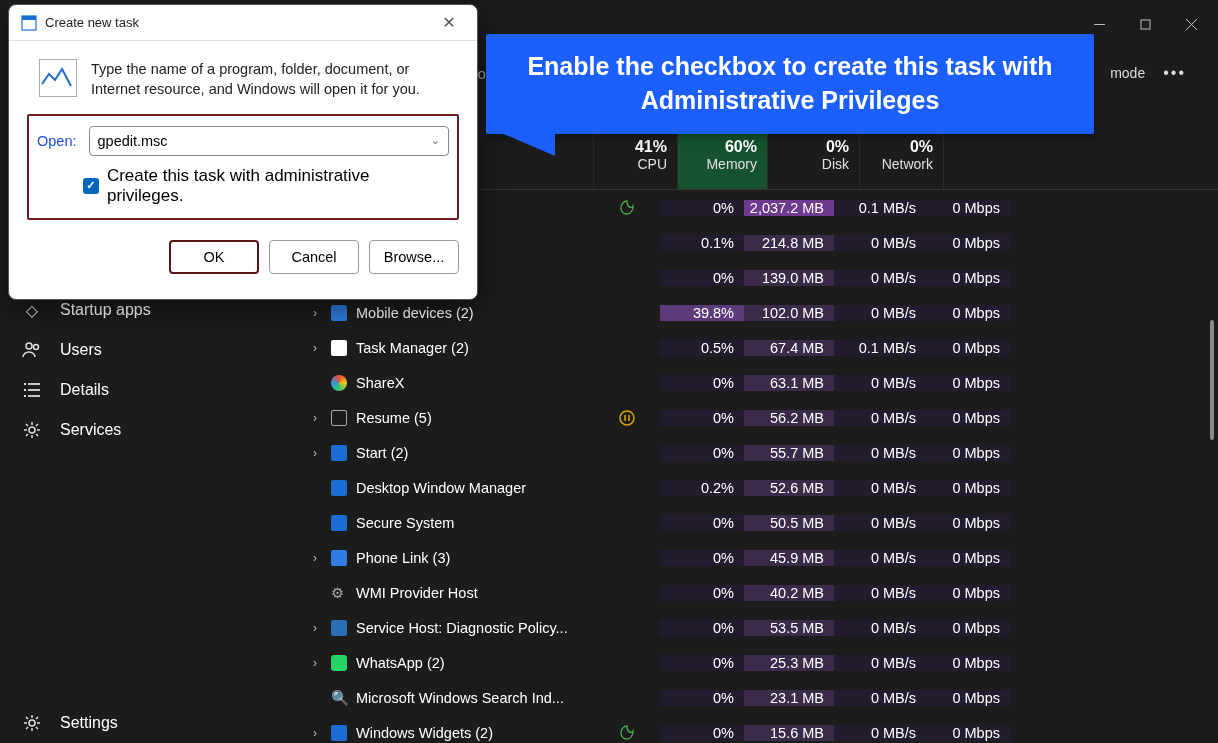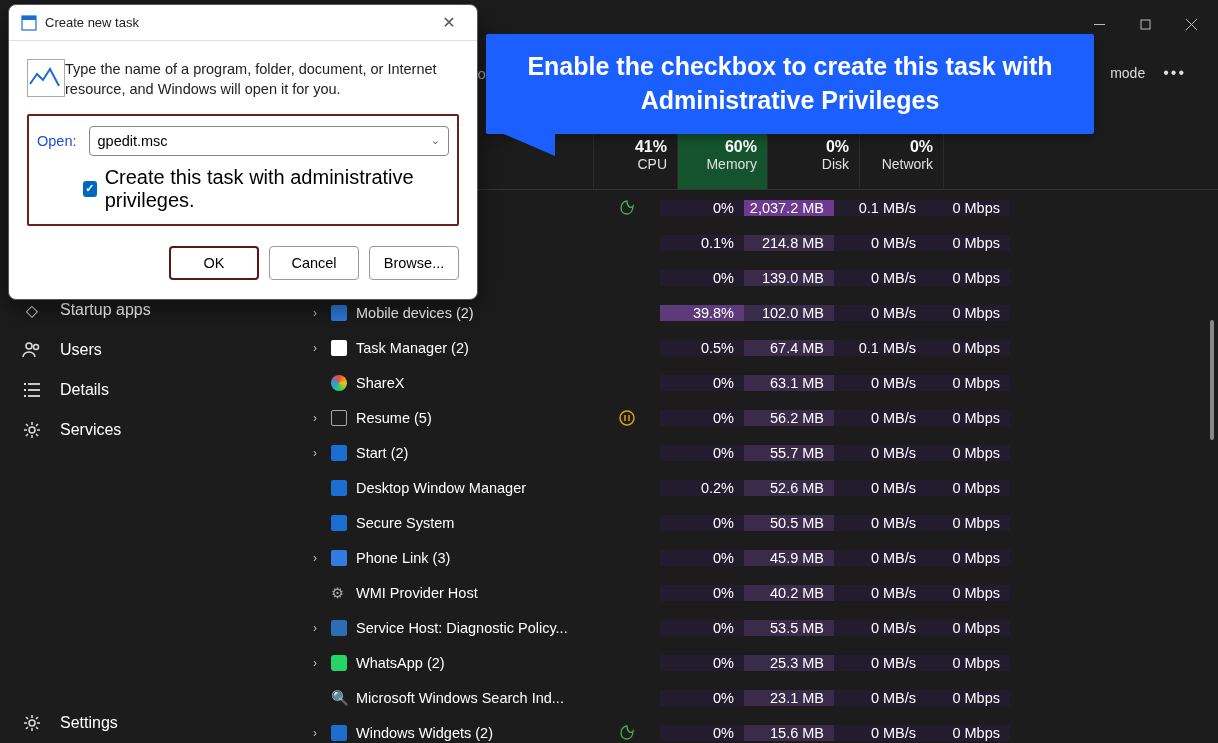--- a/index.html
+++ b/index.html
@@ -56,31 +56,31 @@
 .row.sel .mem-col { background: #6e3a8f; }
 
 
 .scrollbar { position:absolute; right:4px; top:200px; width:4px; height:120px; background:#888; border-radius:2px;}
 
 
 .dialog { position: absolute; left: 8px; top: 4px; width: 470px; height: 296px; background: #ffffff; color: #000; border: 1px solid #555; border-radius: 8px; box-shadow: 0 8px 28px rgba(0,0,0,0.5); }
 .dlg-title { height: 36px; display: flex; align-items: center; padding: 0 12px; border-bottom: 1px solid #e0e0e0; font-size: 13px; color:#222;}
 .dlg-title-icon { width:16px; height:16px; margin-right:8px; }
 .dlg-close { margin-left:auto; width:32px; text-align:center; color:#555; font-size:16px;}
-.dlg-body { padding: 18px 18px 10px 18px; display:flex; }
+.dlg-body { padding: 18px 18px 10px 30px; display:flex; gap:14px; }
 .dlg-icon { width:38px; height:38px; border:1px solid #aaa; display:flex; align-items:center; justify-content:center; flex:0 0 38px; }
 .dlg-text { font-size: 14.5px; color:#222; line-height:1.4; }
 .dlg-input-block { margin: 4px 18px 12px 18px; border: 2px solid #6b1f1f; border-radius: 2px; padding: 10px 8px 12px 8px; }
 .dlg-row1 { display:flex; align-items:center; gap:12px; }
 .dlg-label { font-size:14.5px; color:#1d4ed8; }
 .dlg-input { flex:1; border:1px solid #888; border-radius:4px; height:30px; display:flex; align-items:center; padding:0 8px; font-size:14.5px; color:#000; position:relative; background:#fff;}
 .dlg-input .chev { margin-left:auto; font-size:11px; color:#666;}
 .dlg-check { display:flex; align-items:center; gap:8px; margin-top:10px; margin-left:46px;}
 .dlg-check .box { width:16px; height:16px; background:#0067c0; border-radius:3px; display:flex; align-items:center; justify-content:center; color:#fff; font-size:11px; font-weight:bold;}
-.dlg-check span { font-size:20px; }
+.dlg-check span { font-size:17px; }
 .dlg-buttons { display:flex; gap:10px; justify-content:flex-end; padding: 8px 18px 0 18px;}
 .dlg-btn { min-width:90px; height:34px; border:1px solid #999; border-radius:4px; background:#fff; display:flex; align-items:center; justify-content:center; font-size:14.5px; }
 .dlg-btn.primary { border:2px solid #5b1616; }
 
 
 .callout { position:absolute; left:486px; top:34px; }
 .callout-box { width:608px; background:#1c5fff; color:#fff; font-size:25px; font-weight:600; text-align:center; padding:16px 20px; border-radius:2px; line-height:1.35; box-shadow:0 4px 10px rgba(0,0,0,0.3);}
 .callout-tail { position:absolute; left:0; top:92px; width:0; height:0; border-top:30px solid #1c5fff; border-left:70px solid transparent; transform: translateX(-1px);}
 
 

